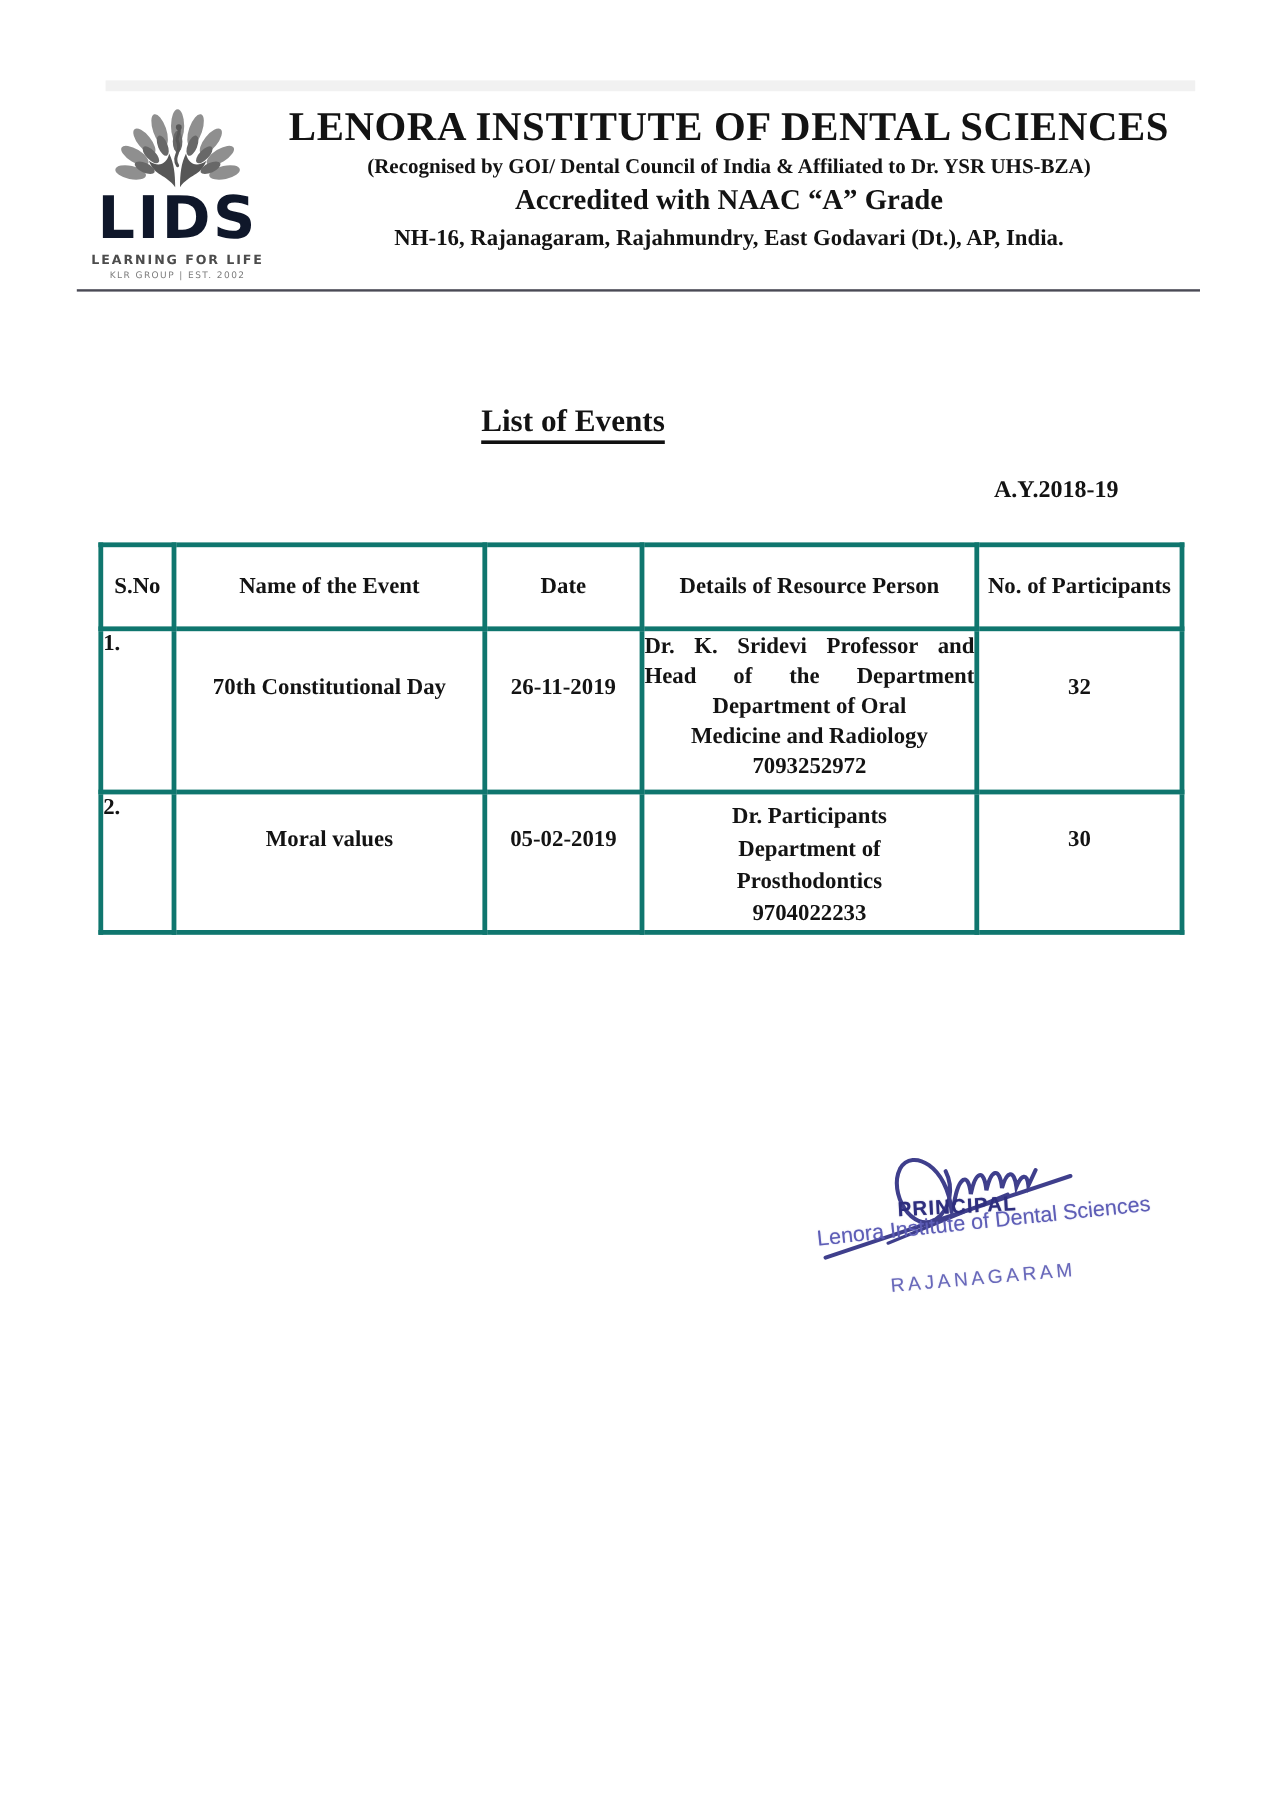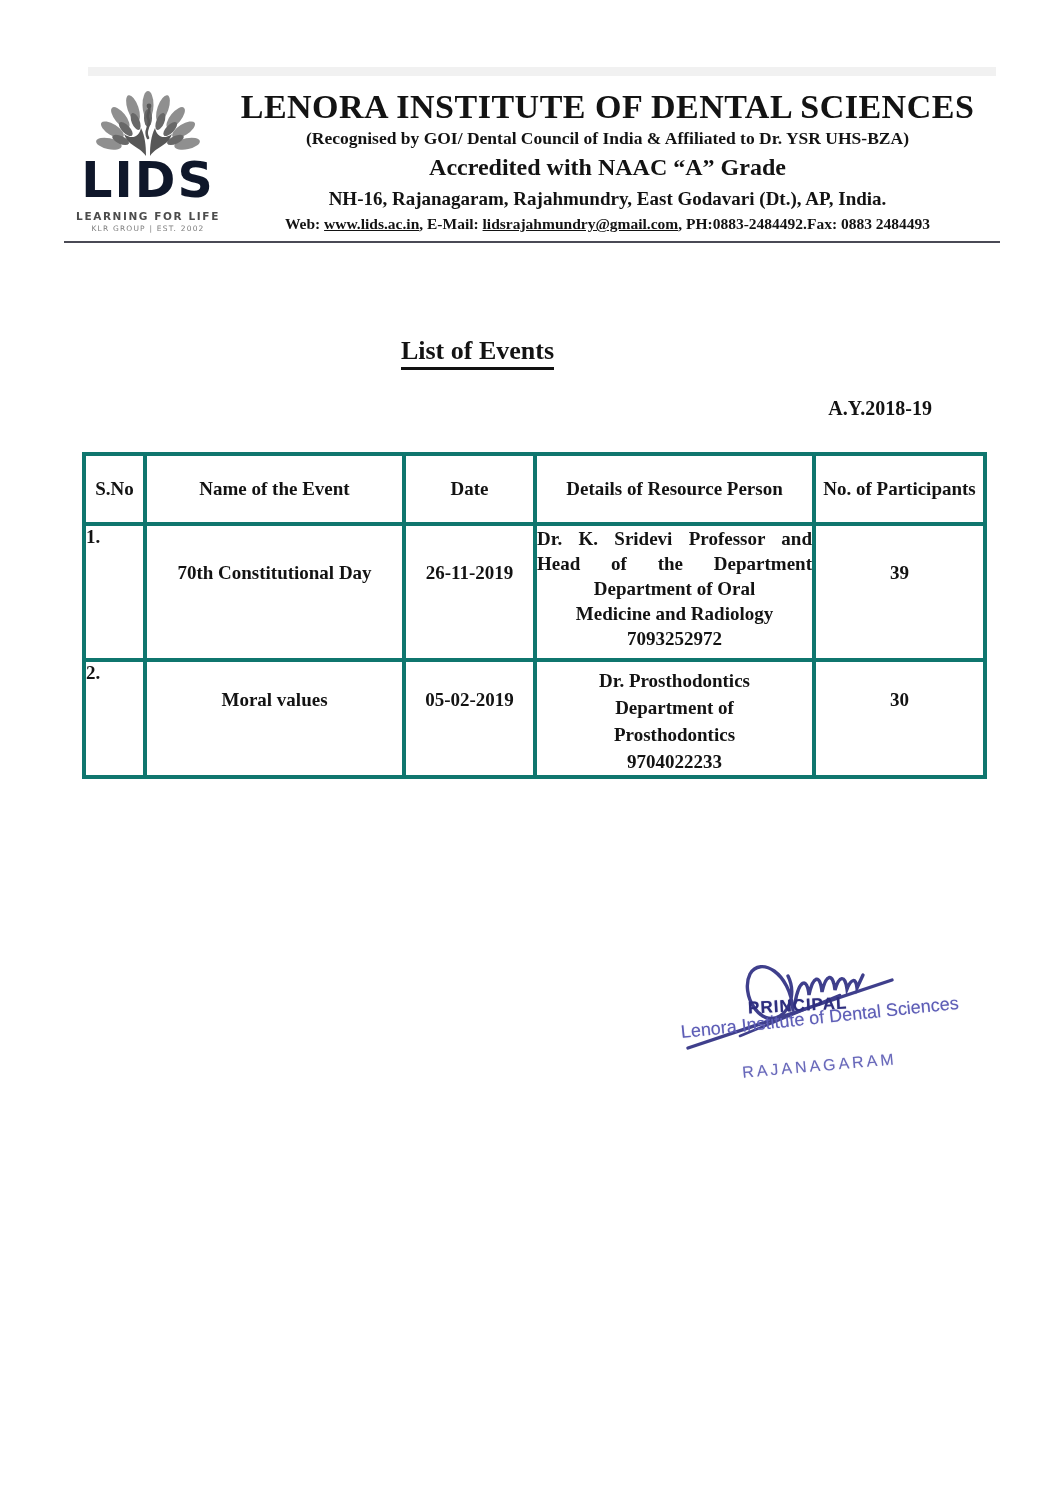--- a/index.html
+++ b/index.html
@@ -247,21 +247,20 @@
     <div class="logo-acronym">LIDS</div>
     <div class="logo-tagline">LEARNING FOR LIFE</div>
     <div class="logo-group">KLR GROUP | EST. 2002</div>
   </div>
 
   <div class="head-text">
     <div class="inst-name">LENORA INSTITUTE OF DENTAL SCIENCES</div>
     <div class="recognition">(Recognised by GOI/ Dental Council of India &amp; Affiliated to Dr. YSR UHS-BZA)</div>
     <div class="accreditation">Accredited with NAAC “A” Grade</div>
     <div class="address">NH-16, Rajanagaram, Rajahmundry, East Godavari (Dt.), AP, India.</div>
-    <div class="contact"><span>Web: </span><span class="u">www.lids.ac.in</span><span>, E-Mail: </span><span class="u">lidsrajahmundry@gmail.com</span><span>, PH:0883-2484492.Fax: 0883 2484493</span></div>
   </div>
 
   <div class="head-rule"></div>
 
   <div class="doc-title-wrap">
     <span class="doc-title">List of Events</span>
   </div>
   <div class="acad-year">A.Y.2018-19</div>
 
   <table class="events">
@@ -284,28 +283,28 @@
       <td class="sno">1.</td>
       <td class="mid">70th Constitutional Day</td>
       <td class="mid">26-11-2019</td>
       <td class="details">
         <div class="dline just">Dr. K. Sridevi Professor and</div>
         <div class="dline just">Head of the Department</div>
         <div class="dline">Department of Oral</div>
         <div class="dline">Medicine and Radiology</div>
         <div class="dline">7093252972</div>
       </td>
-      <td class="mid">39</td>
+      <td class="mid">32</td>
     </tr>
     <tr class="r2">
       <td class="sno">2.</td>
       <td class="mid">Moral values</td>
       <td class="mid">05-02-2019</td>
       <td class="details">
-        <div class="dline">Dr. Prosthodontics</div>
+        <div class="dline">Dr. Participants</div>
         <div class="dline">Department of</div>
         <div class="dline">Prosthodontics</div>
         <div class="dline">9704022233</div>
       </td>
       <td class="mid">30</td>
     </tr>
   </tbody>
     </table>
 
   <svg class="sig-svg" viewBox="0 0 250 110">

